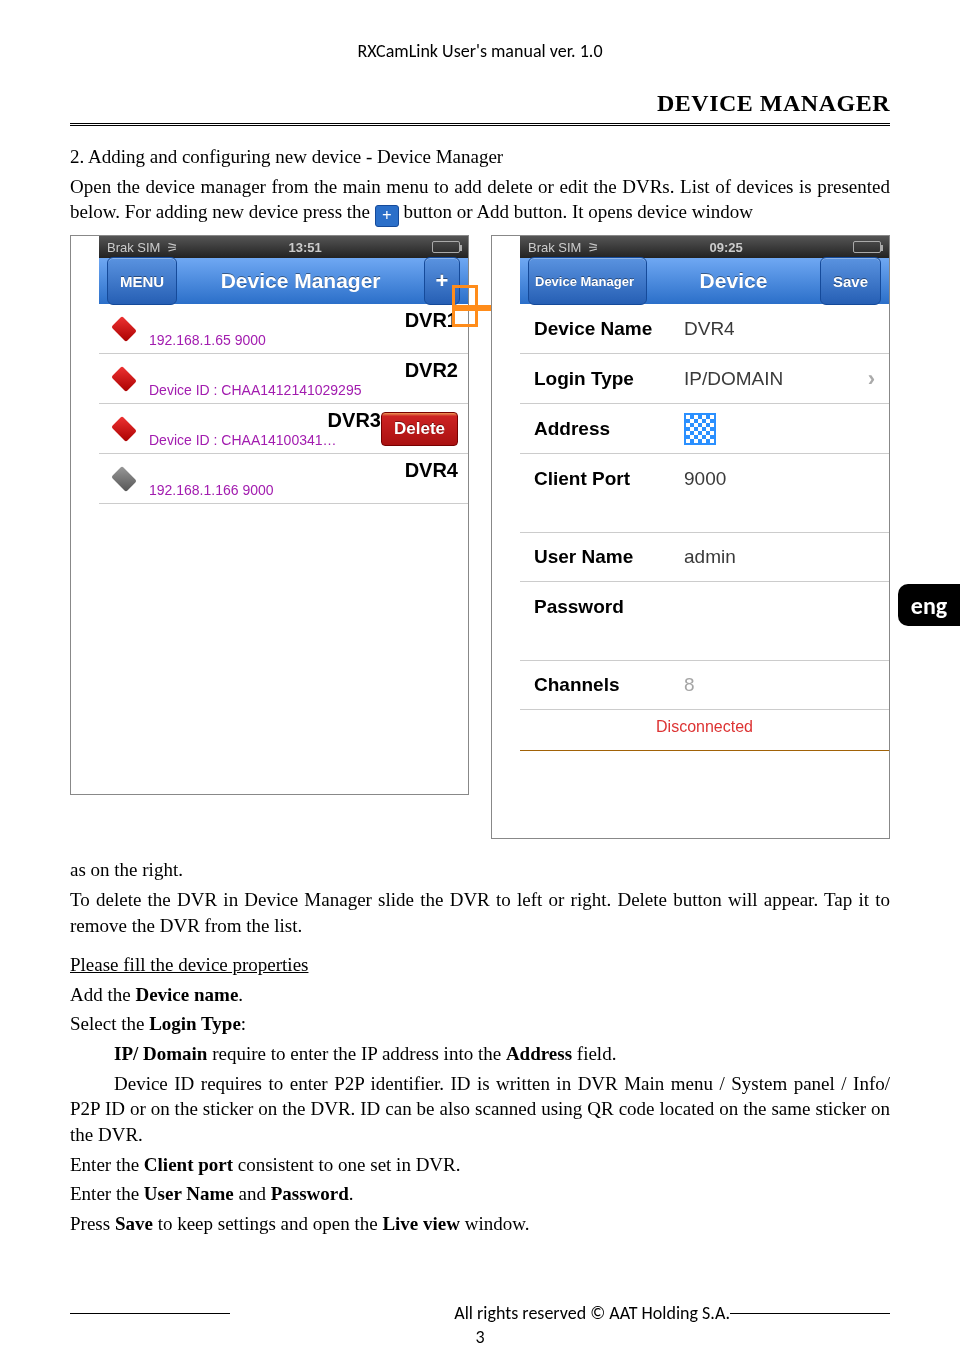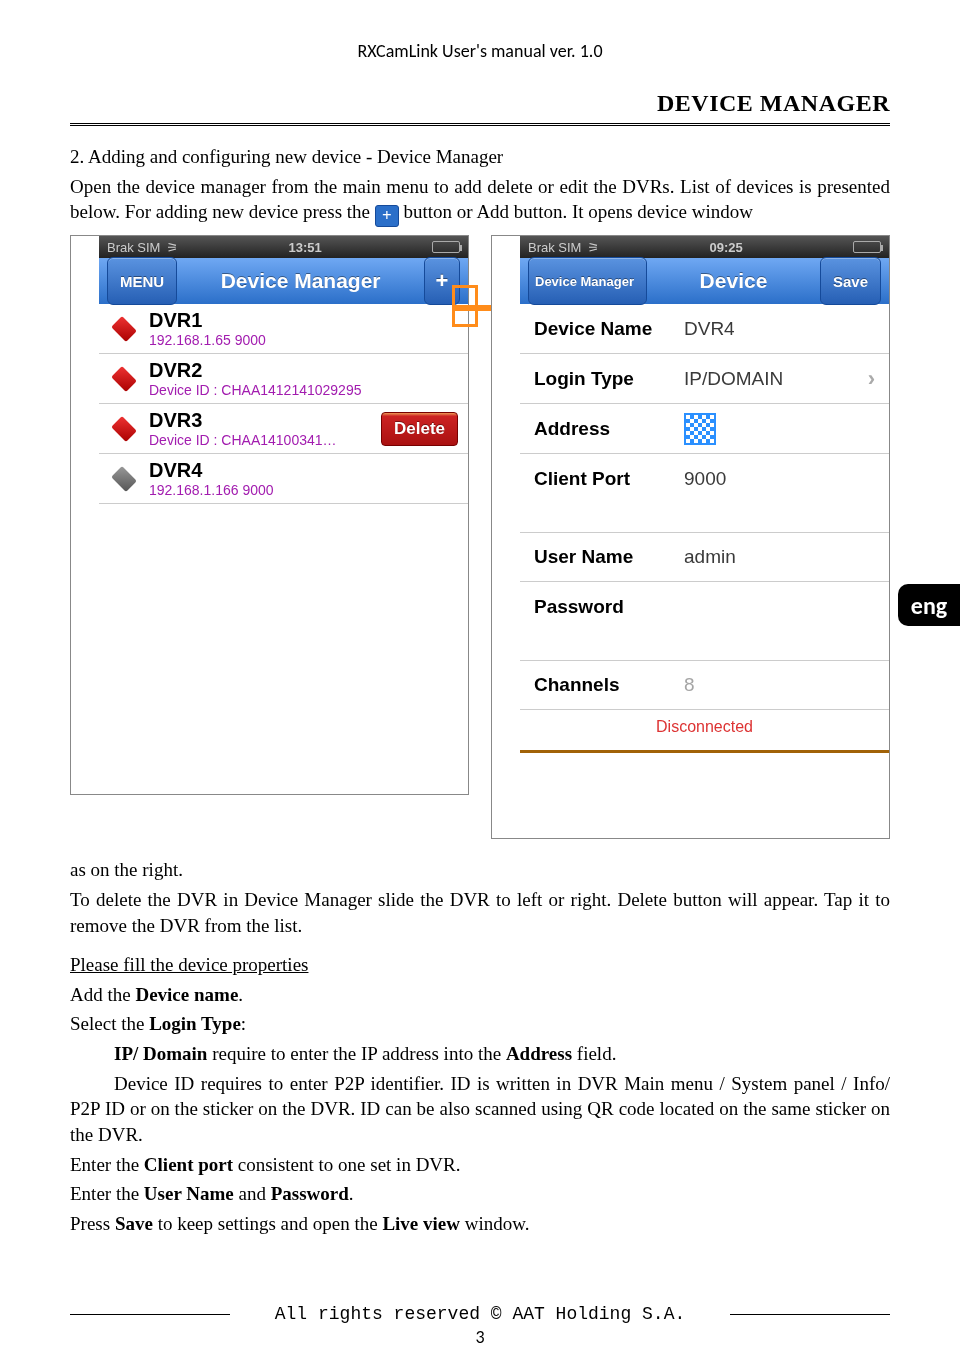--- a/index.html
+++ b/index.html
@@ -24,49 +24,49 @@
   .nav-bar { height: 46px; background: linear-gradient(#6fa8f3,#2b6fc9); display: flex; align-items: center; padding: 0 8px; color: #fff; font-weight: 600; font-size: 21px; text-shadow: 0 -1px rgba(0,0,0,0.4); }
   .nav-btn { height: 48px; padding: 0 12px; border: 1px solid #154a9a; border-radius: 6px; background: linear-gradient(#5a93e0,#265fb4); color:#fff; font-size:15px; display:flex; align-items:center; box-shadow: inset 0 1px rgba(255,255,255,0.3); }
   .nav-back { border-radius: 6px; position: relative; padding-left: 6px; font-size: 13px; }
   .nav-title { flex: 1; text-align: center; }
 
   .list-row { display: flex; align-items: center; min-height: 48px; border-bottom: 1px solid #ccc; padding: 5px 10px; background: #fff; }
   .dvr-icon { width: 30px; height: 22px; border-radius: 4px; margin-right: 10px; position: relative; }
   .dvr-icon::before { content:""; position:absolute; inset:0; background: linear-gradient(135deg,#e33,#a00); transform: rotate(45deg) scale(0.7); border-radius: 3px; }
   .dvr-icon.grey::before { background: linear-gradient(135deg,#999,#555); }
   .dvr-text { flex: 1; }
-  .dvr-name { font-weight: bold; font-size: 20px; color: #000; }
+  .dvr-name { font-weight: bold; font-size: 20px; color: #000; text-align: right; }
   .dvr-sub { font-size: 14px; color: #a21caf; }
   .delete-btn { background: linear-gradient(#e95,#c22 10%,#a11); color:#fff; border:1px solid #700; border-radius:4px; padding:6px 12px; font-size:17px; font-weight: 600; text-shadow: 0 -1px rgba(0,0,0,0.4); }
 
   .form-row { display: flex; align-items: center; height: 50px; border-bottom: 1px solid #ccc; padding: 0 14px; background:#fff; font-size: 19px; }
   .form-row.gap { border-bottom: none; margin-bottom: 28px; }
   .form-label { font-weight: bold; width: 150px; }
   .form-val { color: #3a3a3a; }
   .form-val.grey { color: #a5a5a5; }
   .chevron { margin-left: auto; color: #aaa; font-size: 22px; font-weight: bold; }
   .qr { width: 32px; height: 32px; background: repeating-conic-gradient(#2b90ff 0 25%, #fff 0 50%) 0 0/8px 8px; border: 2px solid #2b90ff; }
 
-  .disconnected { text-align: center; color: #d33; font-size: 16px; padding: 8px 0 14px; border-bottom: 3px solid #a16207; }
+  .disconnected { text-align: center; color: #d33; font-size: 16px; padding: 8px 0 14px; border-bottom: 1px solid #a16207; }
 
   .arrow-overlay { position: absolute; left: 382px; top: 46px; pointer-events:none; }
   .arrow-line { width: 82px; height: 6px; background: #ff8c1a; position: absolute; top: 24px; }
   .arrow-head { position:absolute; left: 82px; top: 14px; width:0; height:0; border-top: 13px solid transparent; border-bottom: 13px solid transparent; border-left: 22px solid #ff8c1a; }
   .arrow-box { position: absolute; left: 0; top: 4px; width: 26px; height: 42px; border: 3px solid #ff8c1a; background: transparent; }
 
   .lang-tab { position: absolute; right: 0; top: 584px; width: 62px; height: 42px; background: #000; color: #fff; border-radius: 10px 0 0 10px; font-family: Calibri, sans-serif; font-size: 24px; font-weight: bold; display: flex; align-items: center; justify-content: center; }
 
   .section-space { height: 10px; }
   .indent { margin-left: 44px; }
 
   .footer { position: absolute; bottom: 24px; left: 0; right: 0; text-align: center; font-family: Calibri, sans-serif; font-size: 18px; }
   .footer-line { display:flex; align-items:center; }
   .footer-line .fl { flex:0 0 160px; border-top:1px solid #000; margin-left:70px; }
   .footer-line .fr { flex:0 0 160px; border-top:1px solid #000; margin-right:70px; }
-  .footer-line .fc { flex:1; text-align:center;font-family:Liberation Mono, monospace; }
+  .footer-line .fc { flex:1; text-align:right; }
   .page-num { text-align:center; margin-top:2px; }
 </style>
 </head>
 <body>
 
 <div class="page">
   <div class="header-top">RXCamLink User's manual ver. 1.0</div>
   <div class="section-title">DEVICE MANAGER</div>
   <div class="title-rule"></div>
 

